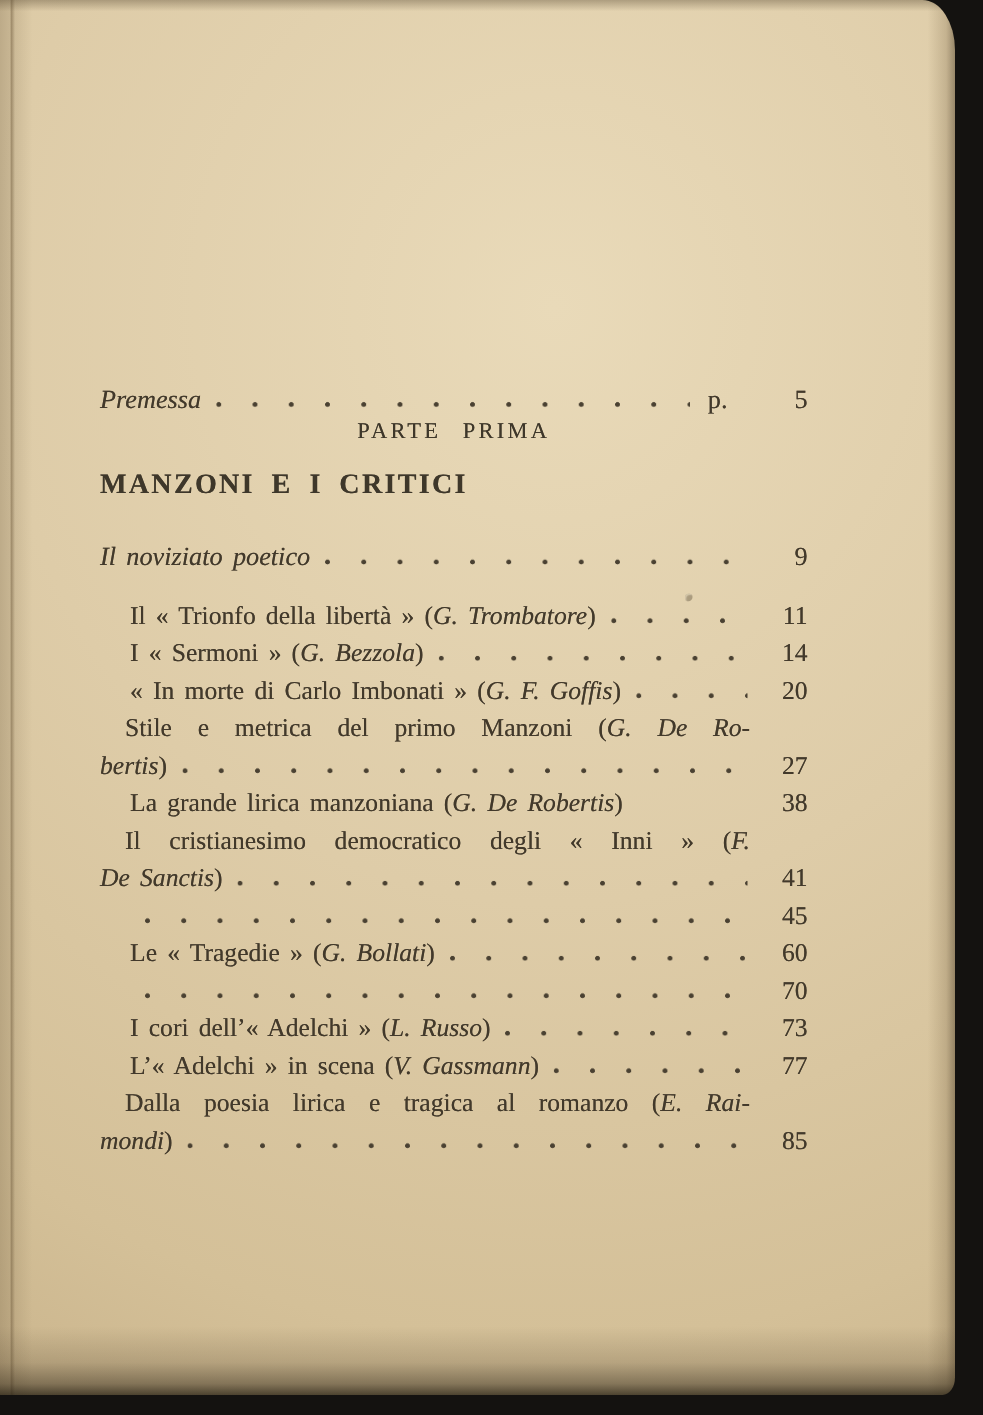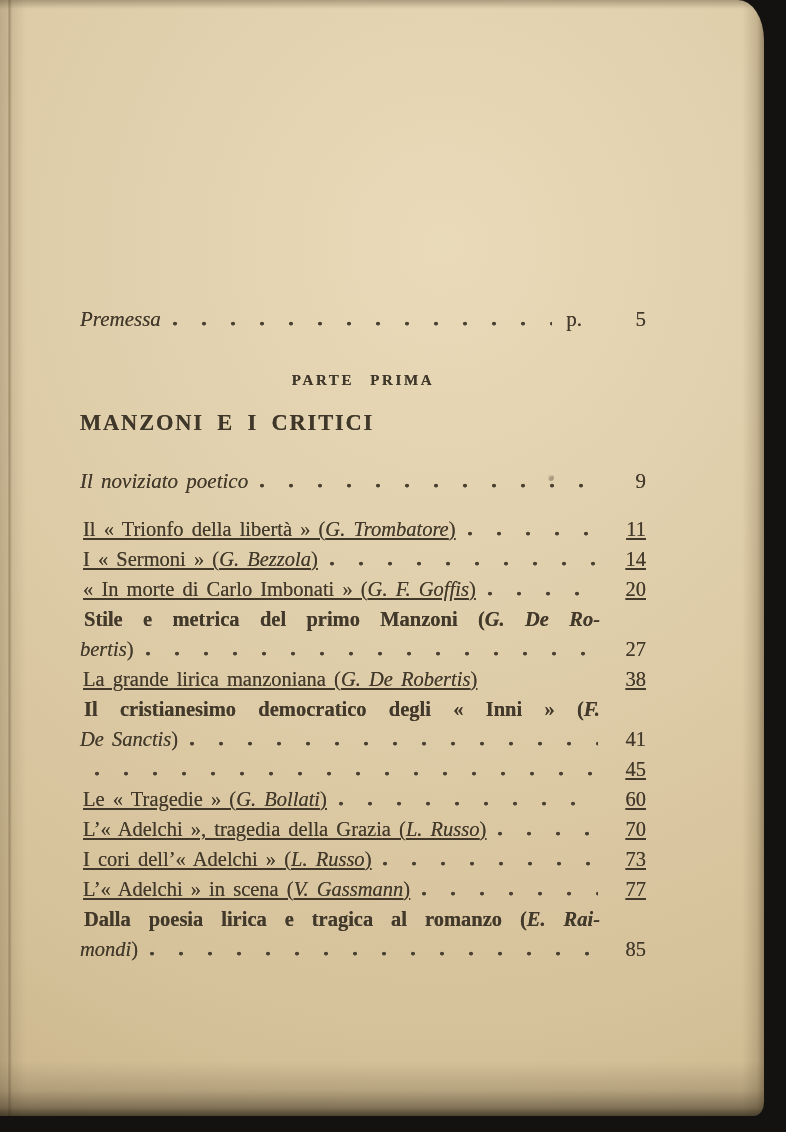--- a/index.html
+++ b/index.html
@@ -39,29 +39,28 @@
     text-shadow: 0 0 0.5px rgba(66,57,43,.75);
   }
   .row {
     display: flex;
     align-items: baseline;
     line-height: 30px;
     margin: 0;
   }
   .row.section { font-size: 21px; margin-top: 30px; margin-bottom: 18px; }
   .toc-top .row.section { margin: 0; }
-  .row.item { margin-left: 3px; text-decoration: underline; }
+  .row.item { margin-left: 24px; }
   .row.cont { }
   .row.wrap {
     display: block;
-    margin-left: 4px;
+    margin-left: 20px;
     padding-right: 46px;
     text-align: justify;
     text-align-last: justify;
-    font-weight: bold;
   }
   .row i { font-style: italic; }
   .leader {
     flex: 1 1 auto;
     height: 5px;
     margin: 0 14px 0 12px;
     align-self: baseline;
   }
   .leader.dotted {
     background-image: radial-gradient(circle at 2px 2.6px, #4a4132 1.65px, rgba(74,65,50,0) 2.2px);
@@ -70,25 +69,24 @@
     background-position: left bottom;
   }
   .p-label { margin-right: 30px; }
   .pagenum {
     flex: 0 0 auto;
     width: 34px;
     text-align: right;
   }
   .kicker {
     text-align: center;
-    font-weight: 700;
-    font-size: 15px;
+    font-weight: 400;
+    font-size: 18px;
     letter-spacing: 2.6px;
     word-spacing: 10px;
-    margin-top: 36px;
     line-height: 20px;
     color: #3e372a;
   }
   .book-title {
     text-align: left;
     font-weight: 700;
     font-size: 22.5px;
     letter-spacing: 1.8px;
     word-spacing: 6px;
     margin-top: 20px;
@@ -170,21 +168,20 @@
           <div class="row item">
             <span class="leader dotted"></span>
             <span class="pagenum">45</span>
           </div>
           <div class="row item">
             <span class="txt"><span>Le « Tragedie » (</span><i>G. Bollati</i><span>)</span></span>
             <span class="leader dotted"></span>
             <span class="pagenum">60</span>
           </div>
           <div class="row item">
-            <span class="txt"><span>L’« Adelchi », tragedia della Grazia (</span><i>L. Russo</i><span>)</span></span>
             <span class="leader dotted"></span>
             <span class="pagenum">70</span>
           </div>
           <div class="row item">
             <span class="txt"><span>I cori dell’« Adelchi » (</span><i>L. Russo</i><span>)</span></span>
             <span class="leader dotted"></span>
             <span class="pagenum">73</span>
           </div>
           <div class="row item">
             <span class="txt"><span>L’« Adelchi » in scena (</span><i>V. Gassmann</i><span>)</span></span>

